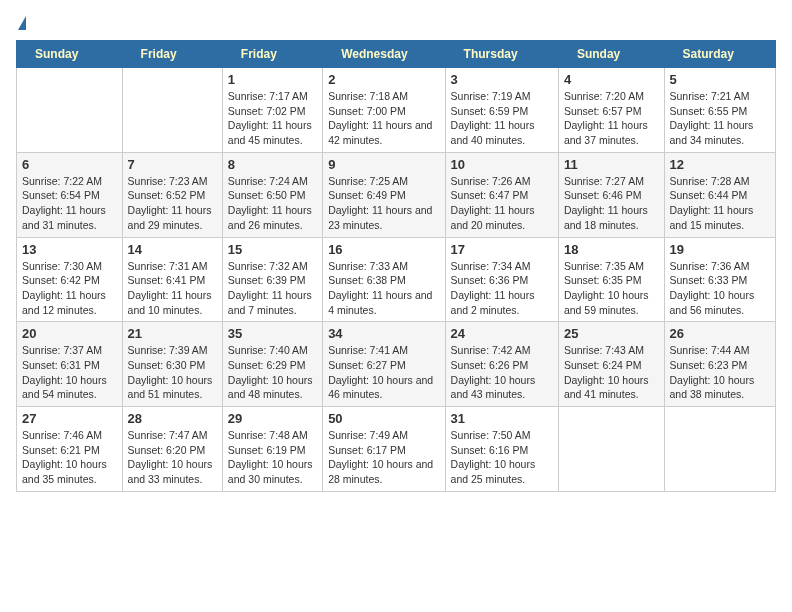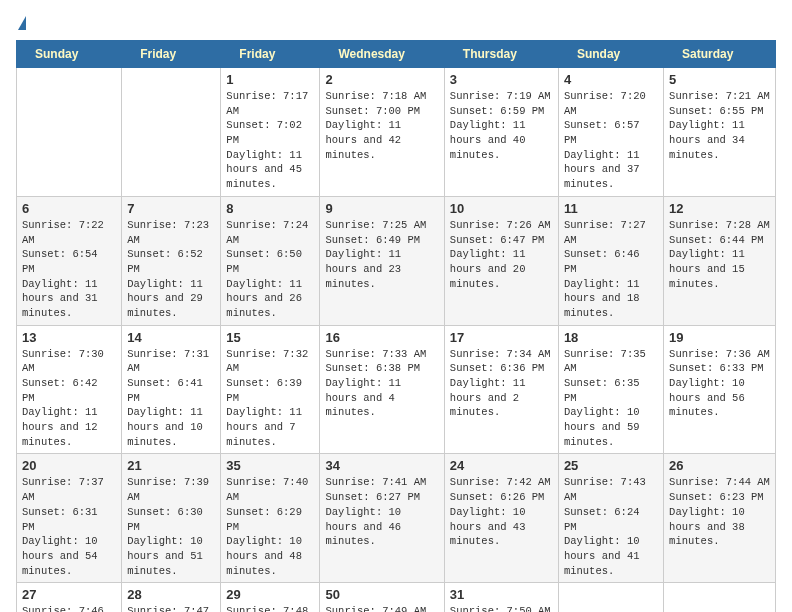--- a/index.html
+++ b/index.html
@@ -62,21 +62,20 @@
     .day-num {
       font-weight: bold;
       font-size: 13px;
       display: block;
       margin-bottom: 2px;
     }
     .day-info {
       font-size: 10.5px;
       line-height: 1.4;
       color: #333;
-      font-family: Liberation Mono, monospace;
     }
     .empty-cell {
       background: #fff;
     }
   </style>
 </head>
 <body>
 
 <div class="header">
   <div class="logo">

